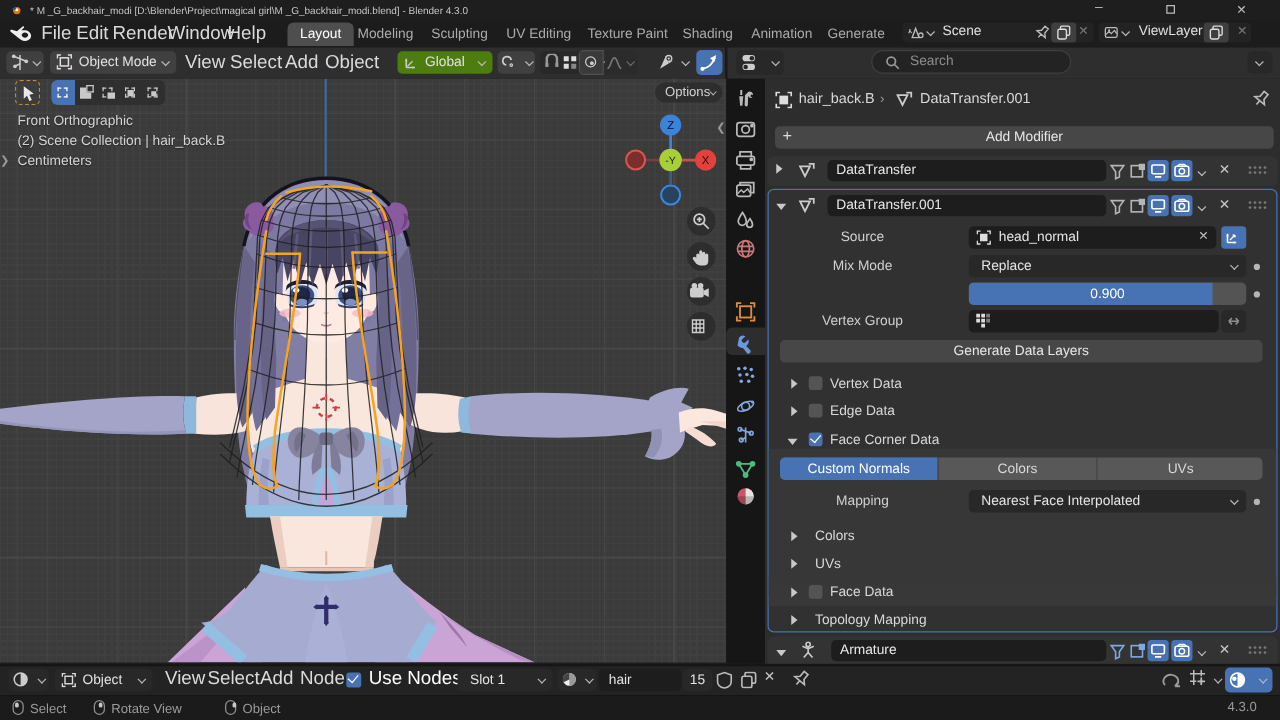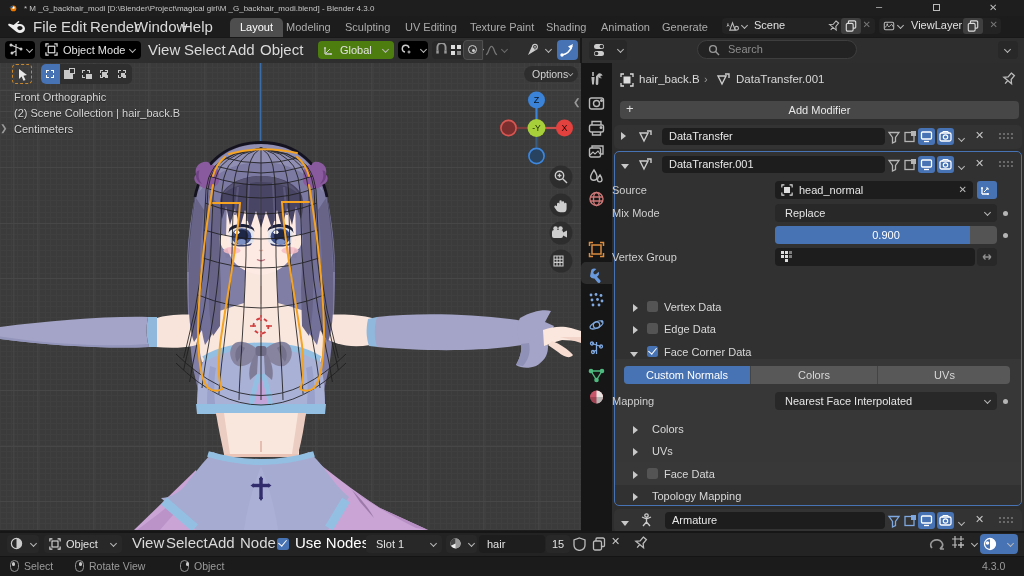--- a/index.html
+++ b/index.html
@@ -7,38 +7,38 @@
 #stage{position:relative;width:1024px;height:576px}
 .chev{display:inline-block;width:7px;height:7px;position:relative}
 .chev:after{content:"";position:absolute;left:1px;top:1px;width:4px;height:4px;border-right:1.4px solid #b8b8b8;border-bottom:1.4px solid #b8b8b8;transform:rotate(45deg)}
 
 #titlebar{left:0;top:0;width:1024px;height:16px;background:#1e1e1e;color:#c6c6c6;font-size:8px}
 #menubar{left:0;top:16px;width:1024px;height:21px;background:#1c1c1c}
 .menu{position:absolute;top:0;height:21px;line-height:21px;font-size:15px;color:#dadada}
 .tab{position:absolute;top:2px;height:19px;line-height:19px;font-size:11px;color:#ababab;padding:0 10px;border-radius:5px 5px 0 0}
 .tab.on{background:#4e4e4e;color:#fff}
 #row3{left:0;top:37px;width:1024px;height:26px;background:#2e2e2e;box-shadow:inset 0 1px 0 #181818}
-.wdg{position:absolute;background:#000000;border-radius:4px;height:18px;top:4px;line-height:18px;font-size:11px;color:#e2e2e2}
+.wdg{position:absolute;background:#404040;border-radius:4px;height:18px;top:4px;line-height:18px;font-size:11px;color:#e2e2e2}
 .fld{background:#1d1d1d}
 .btnblue{background:#4772b3}
 
 #vp{left:0;top:63px;width:581px;height:467px;background:#3b3b3b;overflow:hidden}
 #vp .gridminor{position:absolute;left:0;top:0;width:100%;height:100%;
  background-image:repeating-linear-gradient(0deg,#414141 0 1px,transparent 1px 5.57px),repeating-linear-gradient(90deg,#414141 0 1px,transparent 1px 5.57px);opacity:.8}
 #vp .gridmajor{position:absolute;left:0;top:0;width:100%;height:100%;
  background-image:repeating-linear-gradient(0deg,#474747 0 1px,transparent 1px 55.7px),repeating-linear-gradient(90deg,#474747 0 1px,transparent 1px 55.7px);background-position:0 28px,37.3px 0}
 .ovtext{position:absolute;font-size:11px;color:#d4d4d4;text-shadow:0 1px 1px rgba(0,0,0,.5)}
 
 #iconstrip{left:581px;top:63px;width:31px;height:468px;background:#161616}
 #props{left:612px;top:63px;width:412px;height:468px;background:#2d2d2d;font-size:11px;color:#d8d8d8}
 .prow{position:absolute;height:18px;line-height:18px}
 .pfield{position:absolute;background:#1d1d1d;border-radius:4px;height:18px;line-height:18px;color:#e5e5e5}
 .pdrop{position:absolute;background:#282828;border-radius:4px;height:18px;line-height:18px;color:#e5e5e5}
 .pbtn{position:absolute;background:#474747;border-radius:4px;height:17px;line-height:17px;color:#e8e8e8;text-align:center}
-.plabel{position:absolute;height:18px;line-height:18px;color:#cfcfcf;text-align:left}
+.plabel{position:absolute;height:18px;line-height:18px;color:#cfcfcf;text-align:center}
 .dot{position:absolute;width:5px;height:5px;border-radius:50%;background:#b5b5b5}
 .modname{position:absolute;background:#1d1d1d;border-radius:4px;height:17px;line-height:17px;color:#e8e8e8;padding-left:7px}
 .ibtn{position:absolute;width:17px;height:17px;border-radius:3px}
 .ibtn.blue{background:#4772b3}
 .arrow-r{display:inline-block;width:0;height:0;border-left:5px solid #c8c8c8;border-top:4px solid transparent;border-bottom:4px solid transparent}
 .arrow-d{display:inline-block;width:0;height:0;border-top:5px solid #c8c8c8;border-left:4px solid transparent;border-right:4px solid transparent}
 .cb{position:absolute;width:11px;height:11px;border-radius:2.5px;background:#545454}
 .cb.on{background:#4772b3}
 .cb.on:after{content:"";position:absolute;left:3px;top:0px;width:4px;height:7px;border-right:1.6px solid #fff;border-bottom:1.6px solid #fff;transform:rotate(40deg)}
 
@@ -634,20 +634,21 @@
             <rect x="5" y="9" width="3" height="3"></rect>
             <rect x="9" y="5" width="3" height="3" opacity=".5"></rect>
             <rect x="9" y="1" width="3" height="3" opacity=".5"></rect>
           </g>
         </svg>
       </div>
  <div class="pdrop" style="left:365px;top:185px;width:20px"><svg width="14" height="10" style="margin:4px 0 0 3px" viewBox="0 0 14 10">
           <path d="M3,5 H11 M3,5 L5.5,2.5 M3,5 L5.5,7.5 M11,5 L8.5,2.5 M11,5 L8.5,7.5" stroke="#909090" stroke-width="1.3" fill="none"></path>
         </svg></div>
 
+ <div class="pbtn" style="left:12px;top:209px;width:386px;height:18px;line-height:18px">Generate Data Layers</div>
 
  <span class="abs" style="left:21px;top:239px"><span class="arrow-r"></span></span>
  <div class="cb" style="left:35px;top:238px"></div>
  <span class="prow" style="left:52px;top:235px">Vertex Data</span>
  <span class="abs" style="left:21px;top:261px"><span class="arrow-r"></span></span>
  <div class="cb" style="left:35px;top:260px"></div>
  <span class="prow" style="left:52px;top:257px">Edge Data</span>
  <span class="abs" style="left:18px;top:284px"><span class="arrow-d"></span></span>
  <div class="cb on" style="left:35px;top:283px"></div>
  <span class="prow" style="left:52px;top:280px">Face Corner Data</span>

